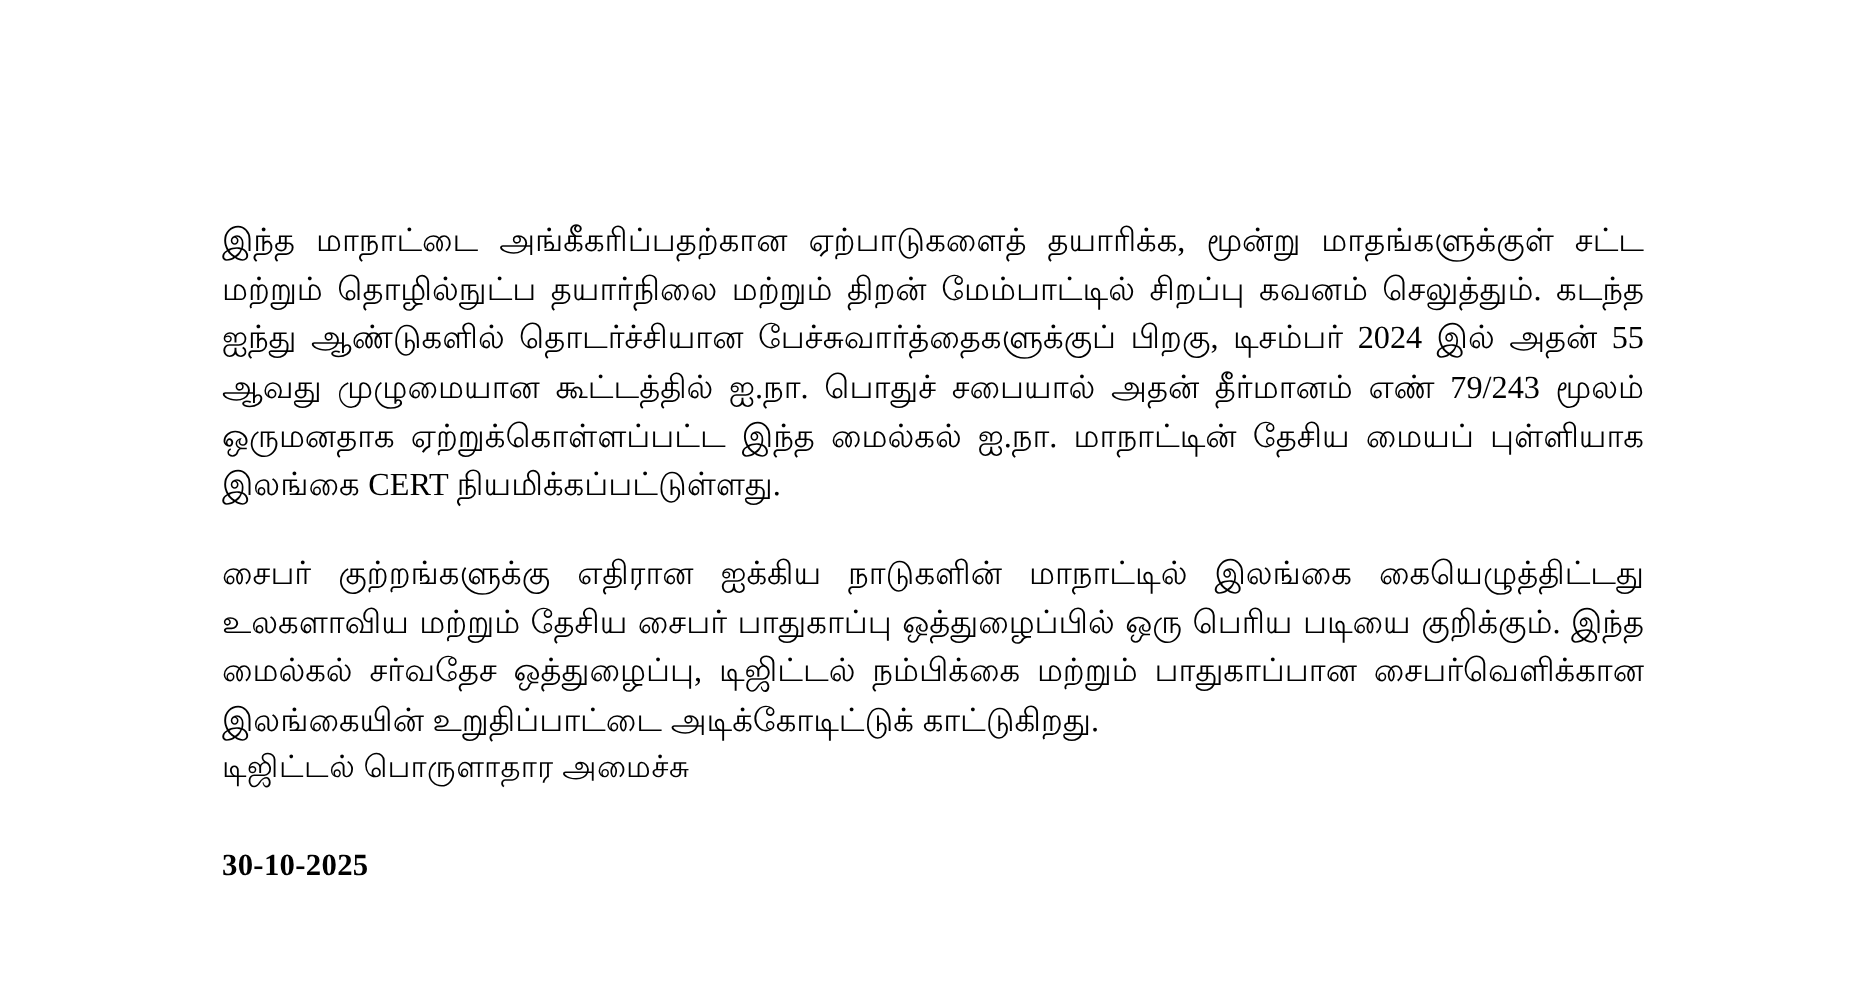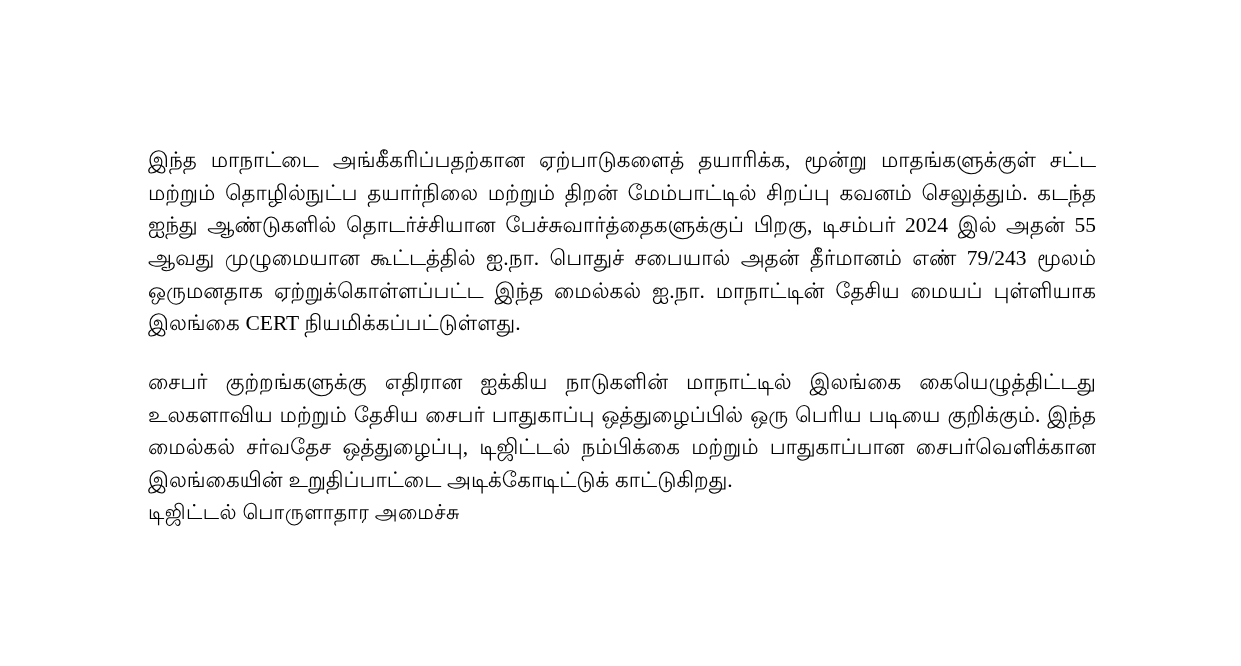--- a/index.html
+++ b/index.html
@@ -64,15 +64,16 @@
 
 <div class="page">
 
   <div class="doc-body">
     <p class="para">இந்த மாநாட்டை அங்கீகரிப்பதற்கான ஏற்பாடுகளைத் தயாரிக்க, மூன்று மாதங்களுக்குள் சட்ட மற்றும் தொழில்நுட்ப தயார்நிலை மற்றும் திறன் மேம்பாட்டில் சிறப்பு கவனம் செலுத்தும். கடந்த ஐந்து ஆண்டுகளில் தொடர்ச்சியான பேச்சுவார்த்தைகளுக்குப் பிறகு, டிசம்பர் 2024 இல் அதன் 55 ஆவது முழுமையான கூட்டத்தில் ஐ.நா. பொதுச் சபையால் அதன் தீர்மானம் எண் 79/243 மூலம் ஒருமனதாக ஏற்றுக்கொள்ளப்பட்ட இந்த மைல்கல் ஐ.நா. மாநாட்டின் தேசிய மையப் புள்ளியாக இலங்கை CERT நியமிக்கப்பட்டுள்ளது.</p>
     <p class="para">சைபர் குற்றங்களுக்கு எதிரான ஐக்கிய நாடுகளின் மாநாட்டில் இலங்கை கையெழுத்திட்டது உலகளாவிய மற்றும் தேசிய சைபர் பாதுகாப்பு ஒத்துழைப்பில் ஒரு பெரிய படியை குறிக்கும். இந்த மைல்கல் சர்வதேச ஒத்துழைப்பு, டிஜிட்டல் நம்பிக்கை மற்றும் பாதுகாப்பான சைபர்வெளிக்கான இலங்கையின் உறுதிப்பாட்டை அடிக்கோடிட்டுக் காட்டுகிறது.</p>
   </div>
 
   <div class="signature-block">
     <p class="ministry">டிஜிட்டல் பொருளாதார அமைச்சு</p>
+    <p class="doc-date">30-10-2025</p>
   </div>
 
 </div>
 
 </body></html>

